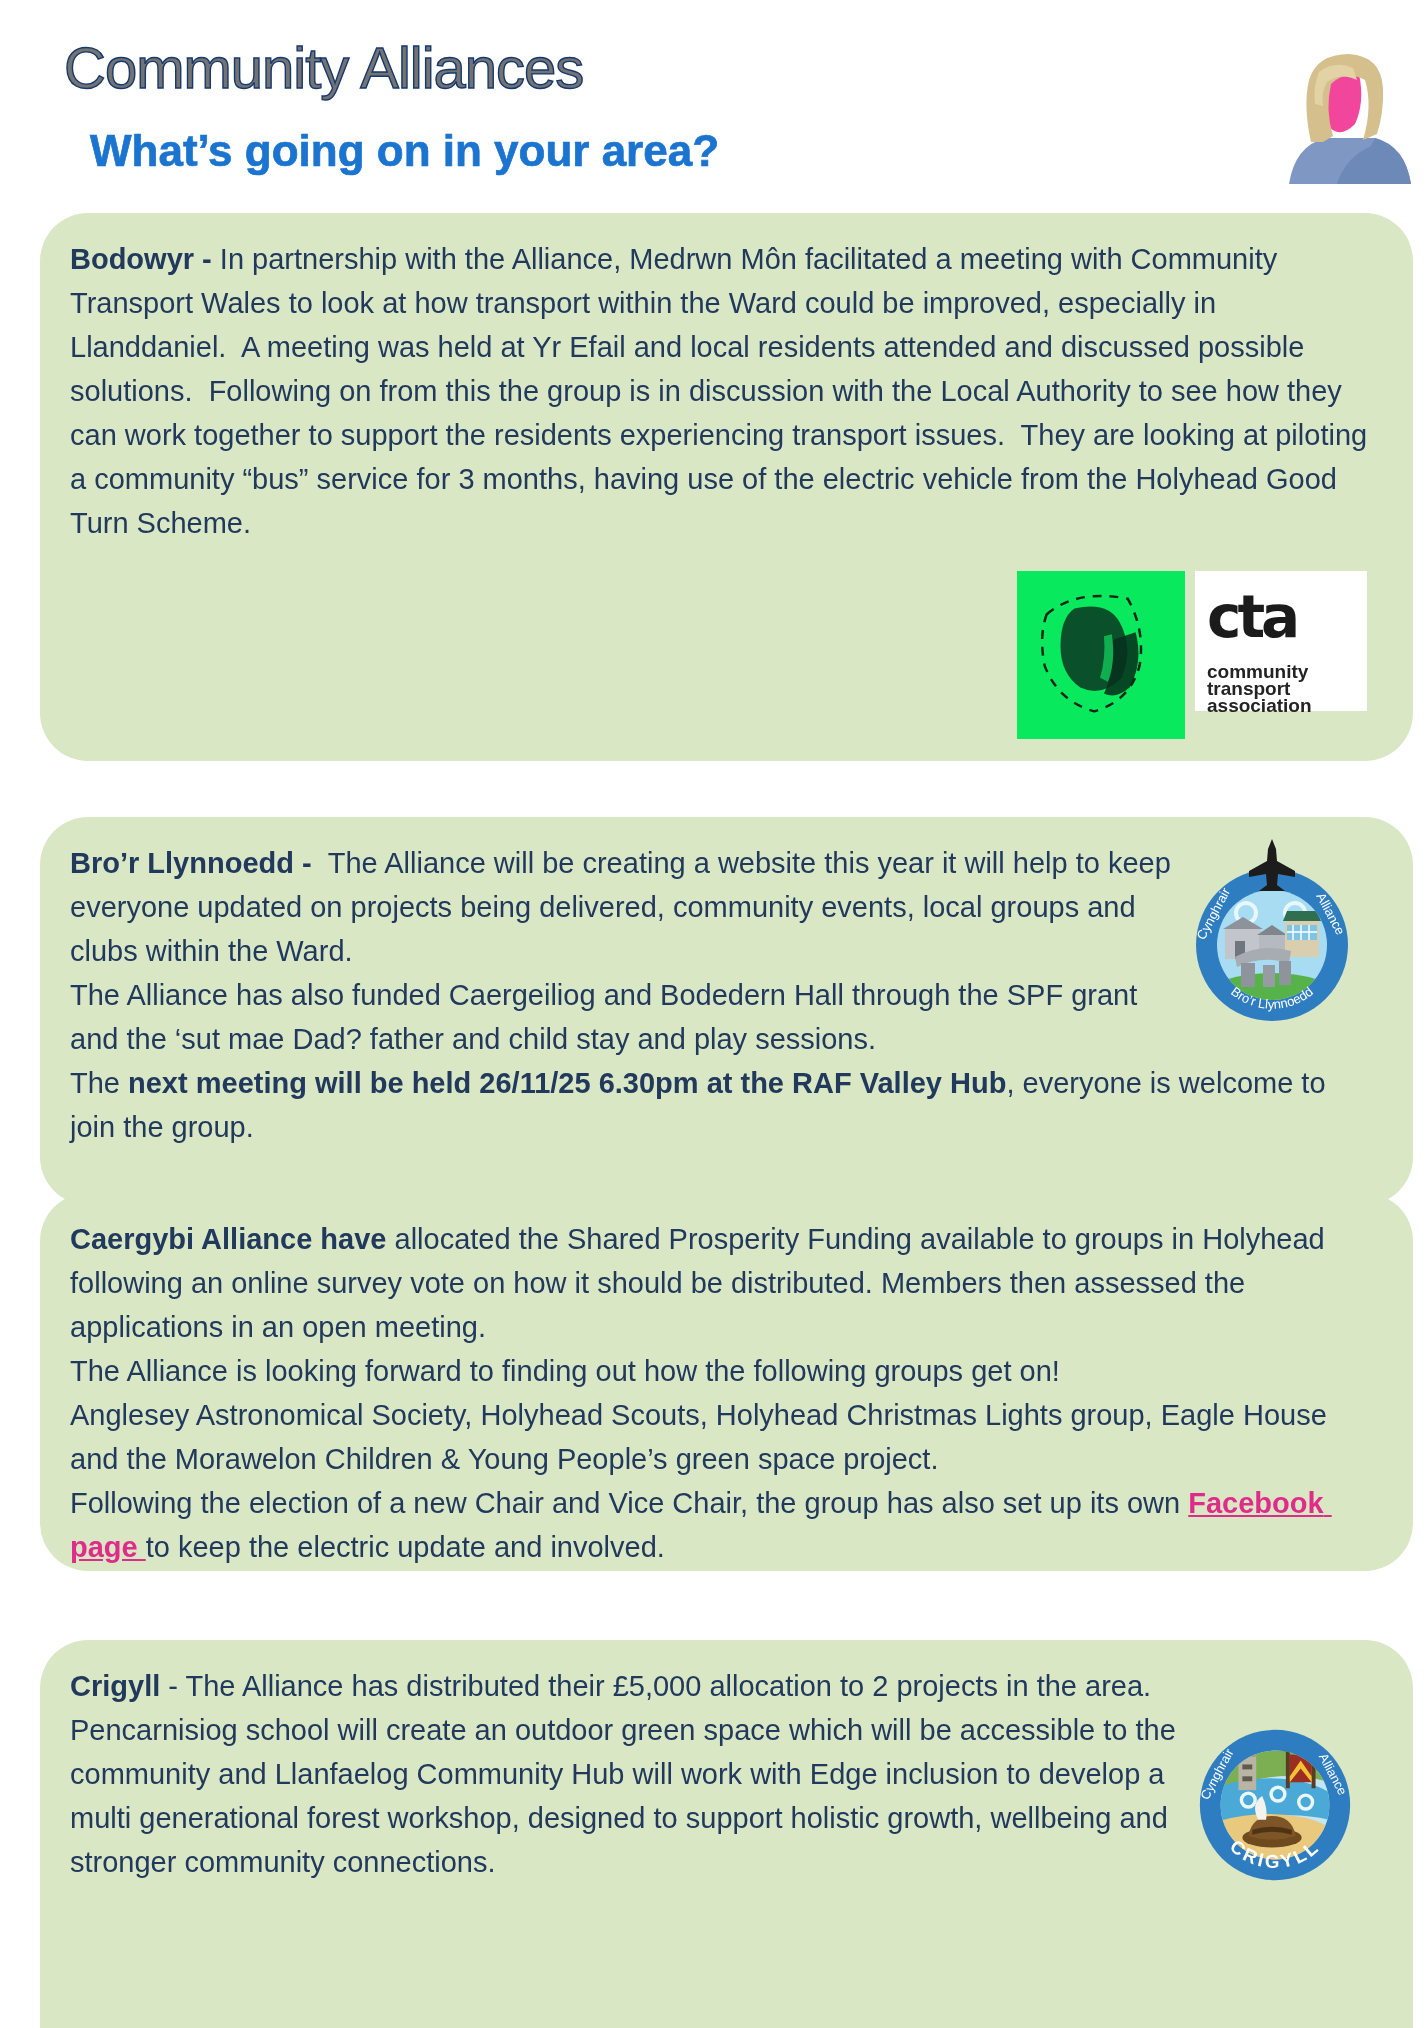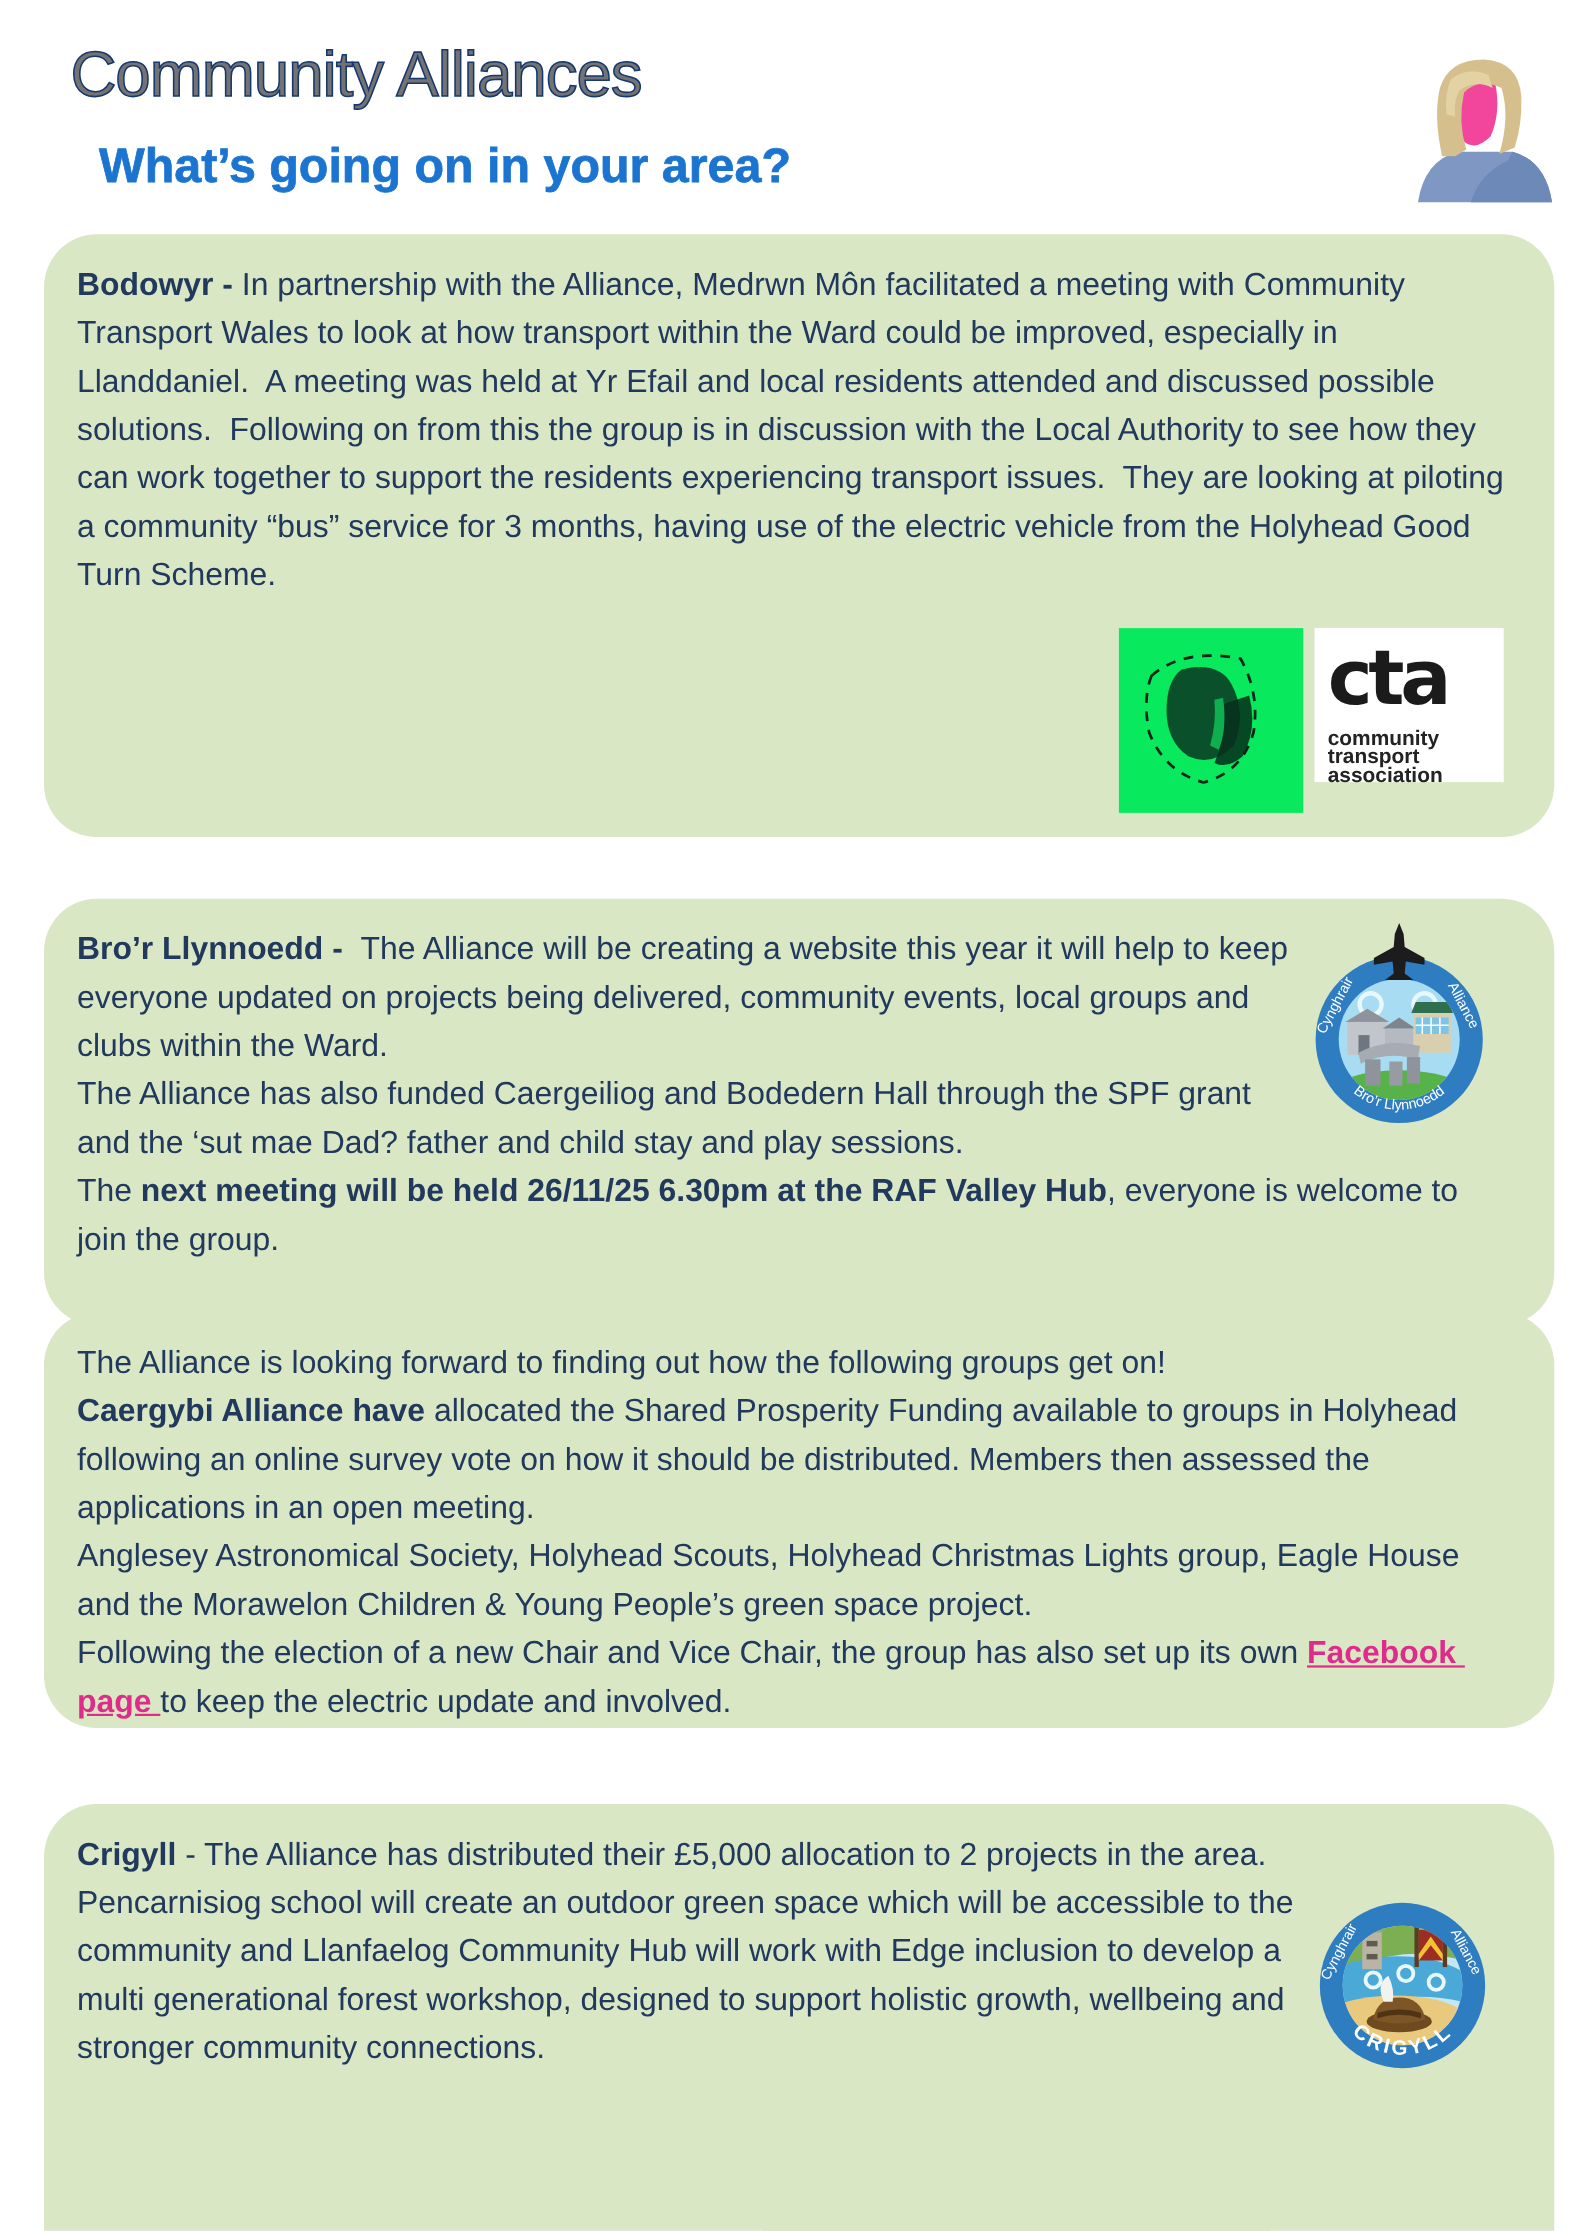--- a/index.html
+++ b/index.html
@@ -37,21 +37,21 @@
   .cta-logos{
     position:absolute;right:46px;top:358px;
     display:flex;align-items:flex-start;gap:10px;
   }
   .map-tile{width:168px;height:168px;display:block;}
   .cta-tile{
     width:172px;height:140px;background:#ffffff;box-sizing:border-box;
     padding:0px 12px 6px 12px;line-height:normal;
   }
   .cta-word{
-    font-size:69px;font-weight:bold;color:#1b1b1b;line-height:92px;
+    font-size:58px;font-weight:bold;color:#1b1b1b;line-height:92px;
     letter-spacing:-4px;font-family:"DejaVu Sans", sans-serif;
   }
   .cta-tag{font-size:19px;font-weight:bold;color:#232323;line-height:17px;}
   .badge{position:absolute;}
   #llynnoedd-badge{right:52px;top:20px;width:178px;height:188px;}
   #crigyll-badge{right:50px;top:76px;width:176px;height:178px;}
   .ringtxt{fill:#ffffff;font-family:"Liberation Sans",sans-serif;font-size:13px;}
   .ringtxt-big{fill:#ffffff;font-family:"Liberation Sans",sans-serif;font-size:19px;font-weight:bold;letter-spacing:3px;}
 </style>
 </head>
@@ -122,22 +122,22 @@
       <tspan>Cynghrair</tspan>
     </text>
     <text class="ringtxt" transform="rotate(62 89 108)" x="89" y="46" text-anchor="middle">
       <tspan>Alliance</tspan>
     </text>
     <text class="ringtxt"><textPath href="#llynArc" startOffset="50%" text-anchor="middle">Bro’r   Llynnoedd</textPath></text>
   </svg>
 </section>
 
 <section class="card" id="card-caergybi">
+  <p><span class="b">Caergybi Alliance have </span><span>allocated the Shared Prosperity Funding available to groups in Holyhead following an online survey vote on how it should be distributed. Members then assessed the applications in an open meeting.</span></p>
   <p><span>The Alliance is looking forward to finding out how the following groups get on!</span></p>
-  <p><span class="b">Caergybi Alliance have </span><span>allocated the Shared Prosperity Funding available to groups in Holyhead following an online survey vote on how it should be distributed. Members then assessed the applications in an open meeting.</span></p>
   <p><span>Anglesey Astronomical Society, Holyhead Scouts, Holyhead Christmas Lights group, Eagle House and the Morawelon Children &amp; Young People’s green space project.</span></p>
   <p><span>Following the election of a new Chair and Vice Chair, the group has also set up its own </span><span class="link">Facebook page </span><span>to keep the electric update and involved.</span></p>
 </section>
 
 <section class="card" id="card-crigyll">
   <p class="prc"><span class="b">Crigyll</span><span> - The Alliance has distributed their £5,000 allocation to 2 projects in the area. Pencarnisiog school will create an outdoor green space which will be accessible to the community and Llanfaelog Community Hub will work with Edge inclusion to develop a multi generational forest workshop, designed to support holistic growth, wellbeing and stronger community connections.</span></p>
   <svg class="badge" id="crigyll-badge" viewBox="0 0 178 178" aria-hidden="true">
     <defs>
         <clipPath id="crigClip">
           <circle cx="89" cy="89" r="55"></circle>

